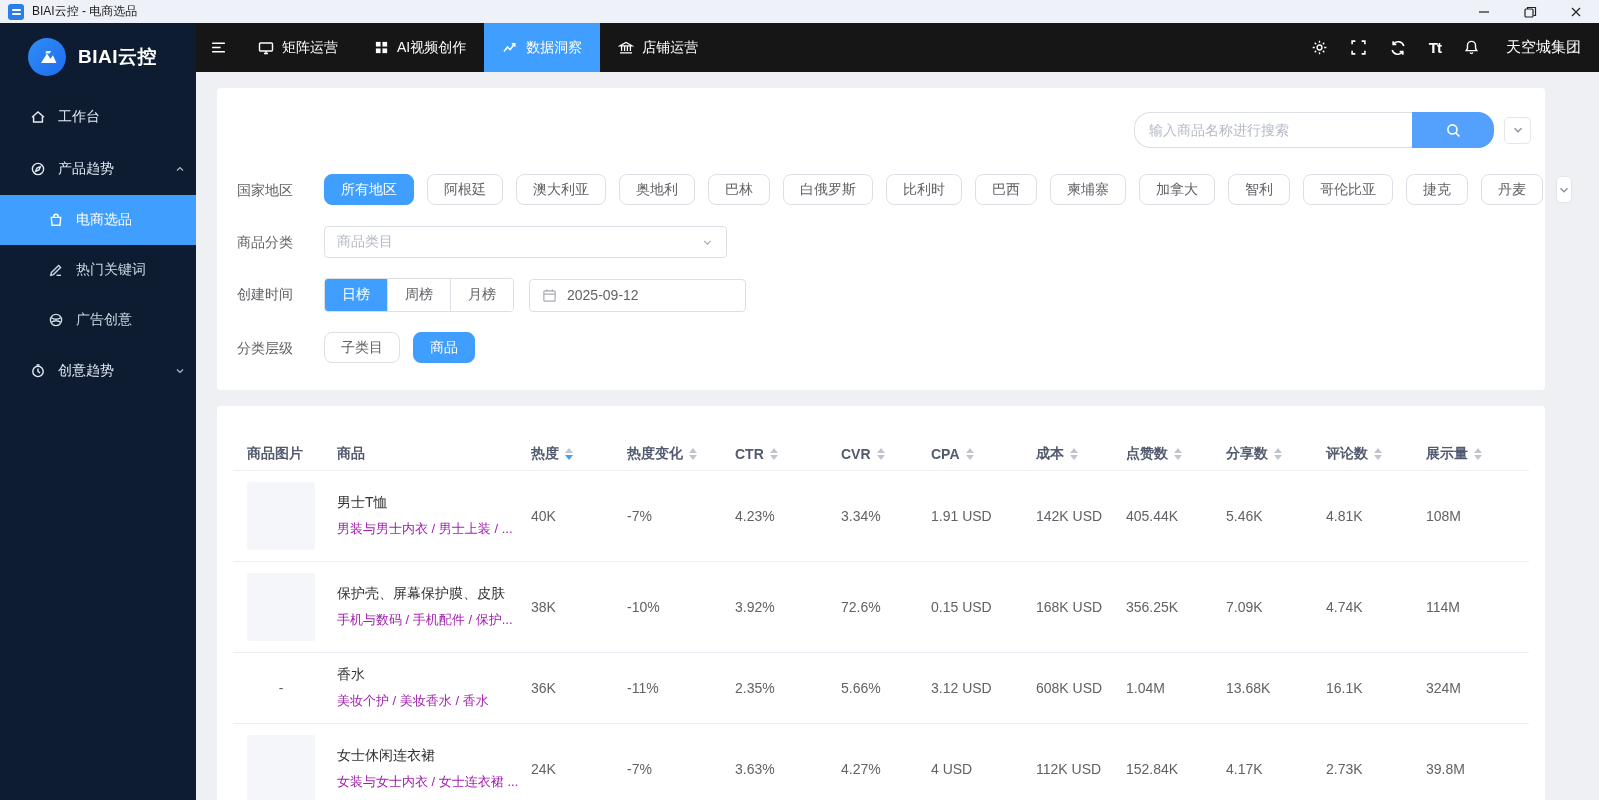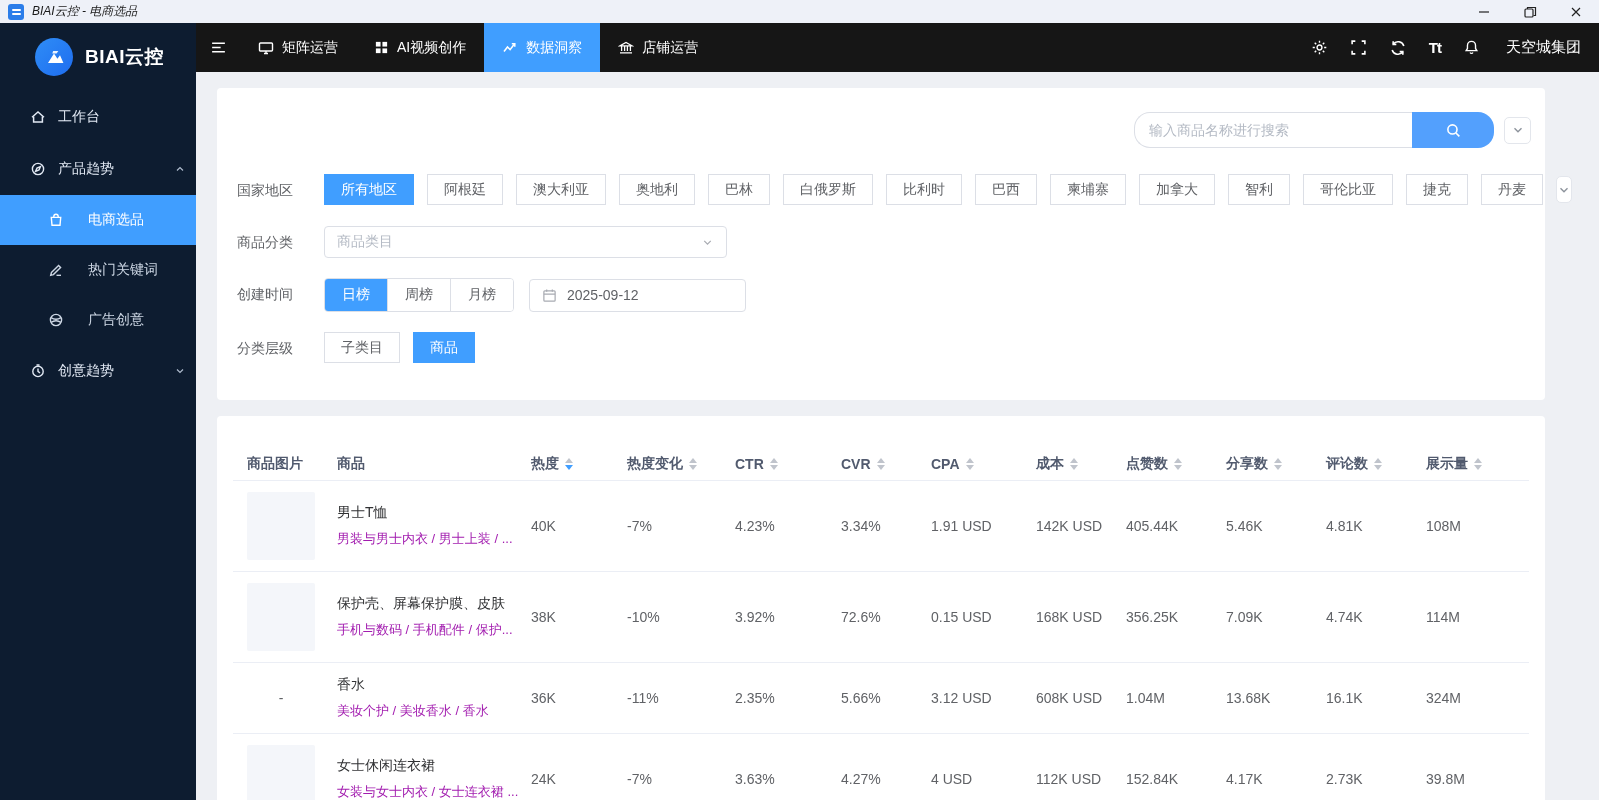--- a/index.html
+++ b/index.html
@@ -4,36 +4,36 @@
 <style>
   * { margin:0; padding:0; box-sizing:border-box; }
   html,body { width:1599px; height:800px; overflow:hidden; }
   body { font-family:"Liberation Sans","DejaVu Sans",sans-serif; background:#eef0f4; font-size:14px; color:#606266; }
   svg { display:block; }
 
   
   .titlebar { height:23px; background:#eef1f8; display:flex; align-items:center; padding-left:8px; color:#1a1a1a; }
   .app-ico { width:16px; height:16px; border-radius:3px; background:#2b7de9; display:flex; flex-direction:column; gap:2px; align-items:center; justify-content:center; margin-right:8px; }
   .app-ico i { display:block; width:9px; height:2px; background:#fff; border-radius:1px; }
-  .titlebar .t { font-size:12px;font-style:italic; }
+  .titlebar .t { font-size:12px; }
   .win-controls { margin-left:auto; display:flex; height:100%; }
   .win-btn { width:46px; height:100%; display:flex; align-items:center; justify-content:center; color:#222; }
 
   
   .app { display:flex; height:777px; }
   .sidebar { width:196px; background:#0d1c30; color:#dfe7f2; flex-shrink:0; display:flex; flex-direction:column; }
   .right-pane { flex:1; display:flex; flex-direction:column; min-width:0; }
 
   
-  .brand { height:68px; display:flex; align-items:center; gap:12px; padding-left:35px; }
+  .brand { height:68px; display:flex; align-items:center; gap:12px; padding-left:28px; }
   .brand-logo { width:38px; height:38px; border-radius:50%; background:linear-gradient(135deg,#2f8df6,#1e6df0); display:flex; align-items:center; justify-content:center; }
   .brand-name { font-size:19px; font-weight:bold; color:#fff; letter-spacing:.5px; }
   .side-item { height:52px; display:flex; align-items:center; gap:12px; padding:0 10px 0 30px; font-size:14px; color:#e2e9f4; cursor:pointer; }
   .side-item .chev { margin-left:auto; color:#aebbcd; }
-  .side-sub { height:50px; display:flex; align-items:center; gap:24px; padding-left:48px; font-size:14px; color:#cdd7e4; cursor:pointer; }
+  .side-sub { height:50px; display:flex; align-items:center; gap:12px; padding-left:48px; font-size:14px; color:#cdd7e4; cursor:pointer; }
   .side-sub.active { background:#409eff; color:#fff; }
   .side-ic { width:16px; height:16px; color:currentColor; flex-shrink:0; }
 
   
   .topnav { height:49px; background:#161616; display:flex; align-items:center; color:#fff; padding:0 18px 0 0; flex-shrink:0; }
   .nav-burger { width:44px; display:flex; justify-content:center; align-items:center; cursor:pointer; }
   .nav-item { height:100%; display:flex; align-items:center; gap:8px; padding:0 18px; font-size:14px; cursor:pointer; white-space:nowrap; }
   .nav-item.active { background:#409eff; }
   .nav-right { margin-left:auto; display:flex; align-items:center; gap:22px; }
   .nav-tool { cursor:pointer; display:flex; align-items:center; justify-content:center; color:#fff; }
@@ -46,24 +46,24 @@
   .filter-card { padding:24px 14px 26px 20px; }
 
   .search-row { display:flex; align-items:center; margin-bottom:26px; }
   .search-group { margin-left:auto; display:flex; width:360px; height:36px; }
   .search-input { flex:1; border:1px solid #dcdfe6; border-right:none; border-radius:16px 0 0 16px; padding:0 14px; font-size:14px; color:#606266; outline:none; font-family:inherit; }
   .search-input::placeholder { color:#b4bac4; }
   .search-btn { width:82px; border:none; background:#53a0fd; border-radius:0 16px 16px 0; display:flex; align-items:center; justify-content:center; cursor:pointer; color:#fff; }
   .collapse-btn { width:27px; height:27px; margin-left:10px; border:1px solid #e3e6ec; border-radius:5px; background:#fff; display:flex; align-items:center; justify-content:center; color:#8d939c; cursor:pointer; }
 
   .f-row { display:flex; align-items:flex-start; margin-bottom:20px; }
-  .f-row:last-child { margin-bottom:10px; }
+  .f-row:last-child { margin-bottom:0; }
   .f-label { width:70px; margin-right:17px; line-height:32px; color:#606266; flex-shrink:0; }
   .f-body { display:flex; align-items:center; gap:13px; flex:1; min-width:0; }
-  .chip { height:31px; padding:0 16px; background:#fff; border:1px solid #dcdfe6; border-radius:0; color:#606266; font-size:14px; cursor:pointer; display:flex; align-items:center; white-space:nowrap; font-family:inherit; }
+  .chip { height:31px; padding:0 16px; background:#fff; border:1px solid #dcdfe6; border-radius:8px; color:#606266; font-size:14px; cursor:pointer; display:flex; align-items:center; white-space:nowrap; font-family:inherit; }
   .chip.active { background:#409eff; border-color:#409eff; color:#fff; }
 
   .select { width:403px; height:32px; border:1px solid #dcdfe6; border-radius:4px; display:flex; align-items:center; padding:0 12px; cursor:pointer; }
   .select .ph { color:#b4bac4; flex:1; }
   .select .chev { color:#a8abb2; }
 
   .seg { display:flex; height:34px; border:1px solid #dcdfe6; border-radius:4px; overflow:hidden; }
   .seg-item { padding:0 17px; display:flex; align-items:center; color:#606266; cursor:pointer; background:#fff; border-left:1px solid #dcdfe6; font-size:14px; }
   .seg-item:first-child { border-left:none; }
   .seg-item.active { background:#409eff; color:#fff; }

